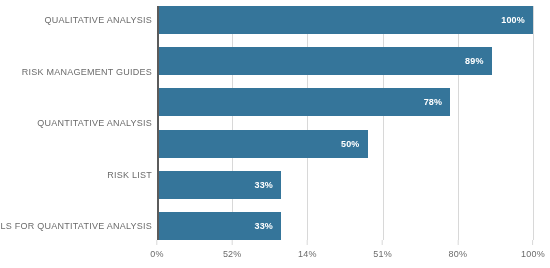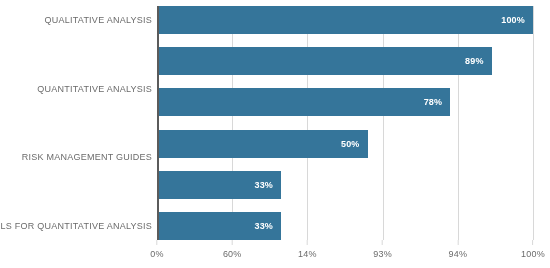--- a/index.html
+++ b/index.html
@@ -130,22 +130,23 @@
     white-space: nowrap;
   }
 </style>
 </head>
 <body>
 
 <div id="chart-root">
 
   <div class="cat-labels">
     <div class="cat-label">QUALITATIVE ANALYSIS</div>
+    <div class="cat-label">RISK MANAGEMENT GUIDES</div>
     <div class="cat-label">QUANTITATIVE ANALYSIS</div>
-    <div class="cat-label">RISK MANAGEMENT GUIDES</div>
+    <div class="cat-label">RISK LIST</div>
     <div class="cat-label">TOOLS FOR QUANTITATIVE ANALYSIS</div>
   </div>
 
   <div class="plot-area">
 
     <div class="gridlines">
       <div class="gridline zero-line" style="left:0"></div>
       <div class="gridline" style="left:20%"></div>
       <div class="gridline" style="left:40%"></div>
       <div class="gridline" style="left:60%"></div>
@@ -188,33 +189,33 @@
 
   </div>
 
   <div class="x-axis">
     <div class="tick" style="left:0%">
       <div class="tick-mark"></div>
       <div class="tick-label">0%</div>
     </div>
     <div class="tick" style="left:20%">
       <div class="tick-mark"></div>
-      <div class="tick-label">60%</div>
+      <div class="tick-label">52%</div>
     </div>
     <div class="tick" style="left:40%">
       <div class="tick-mark"></div>
       <div class="tick-label">14%</div>
     </div>
     <div class="tick" style="left:60%">
       <div class="tick-mark"></div>
-      <div class="tick-label">93%</div>
+      <div class="tick-label">51%</div>
     </div>
     <div class="tick" style="left:80%">
       <div class="tick-mark"></div>
-      <div class="tick-label">94%</div>
+      <div class="tick-label">80%</div>
     </div>
     <div class="tick" style="left:100%">
       <div class="tick-mark"></div>
       <div class="tick-label">100%</div>
     </div>
   </div>
 
 </div>
 
 </body></html>

